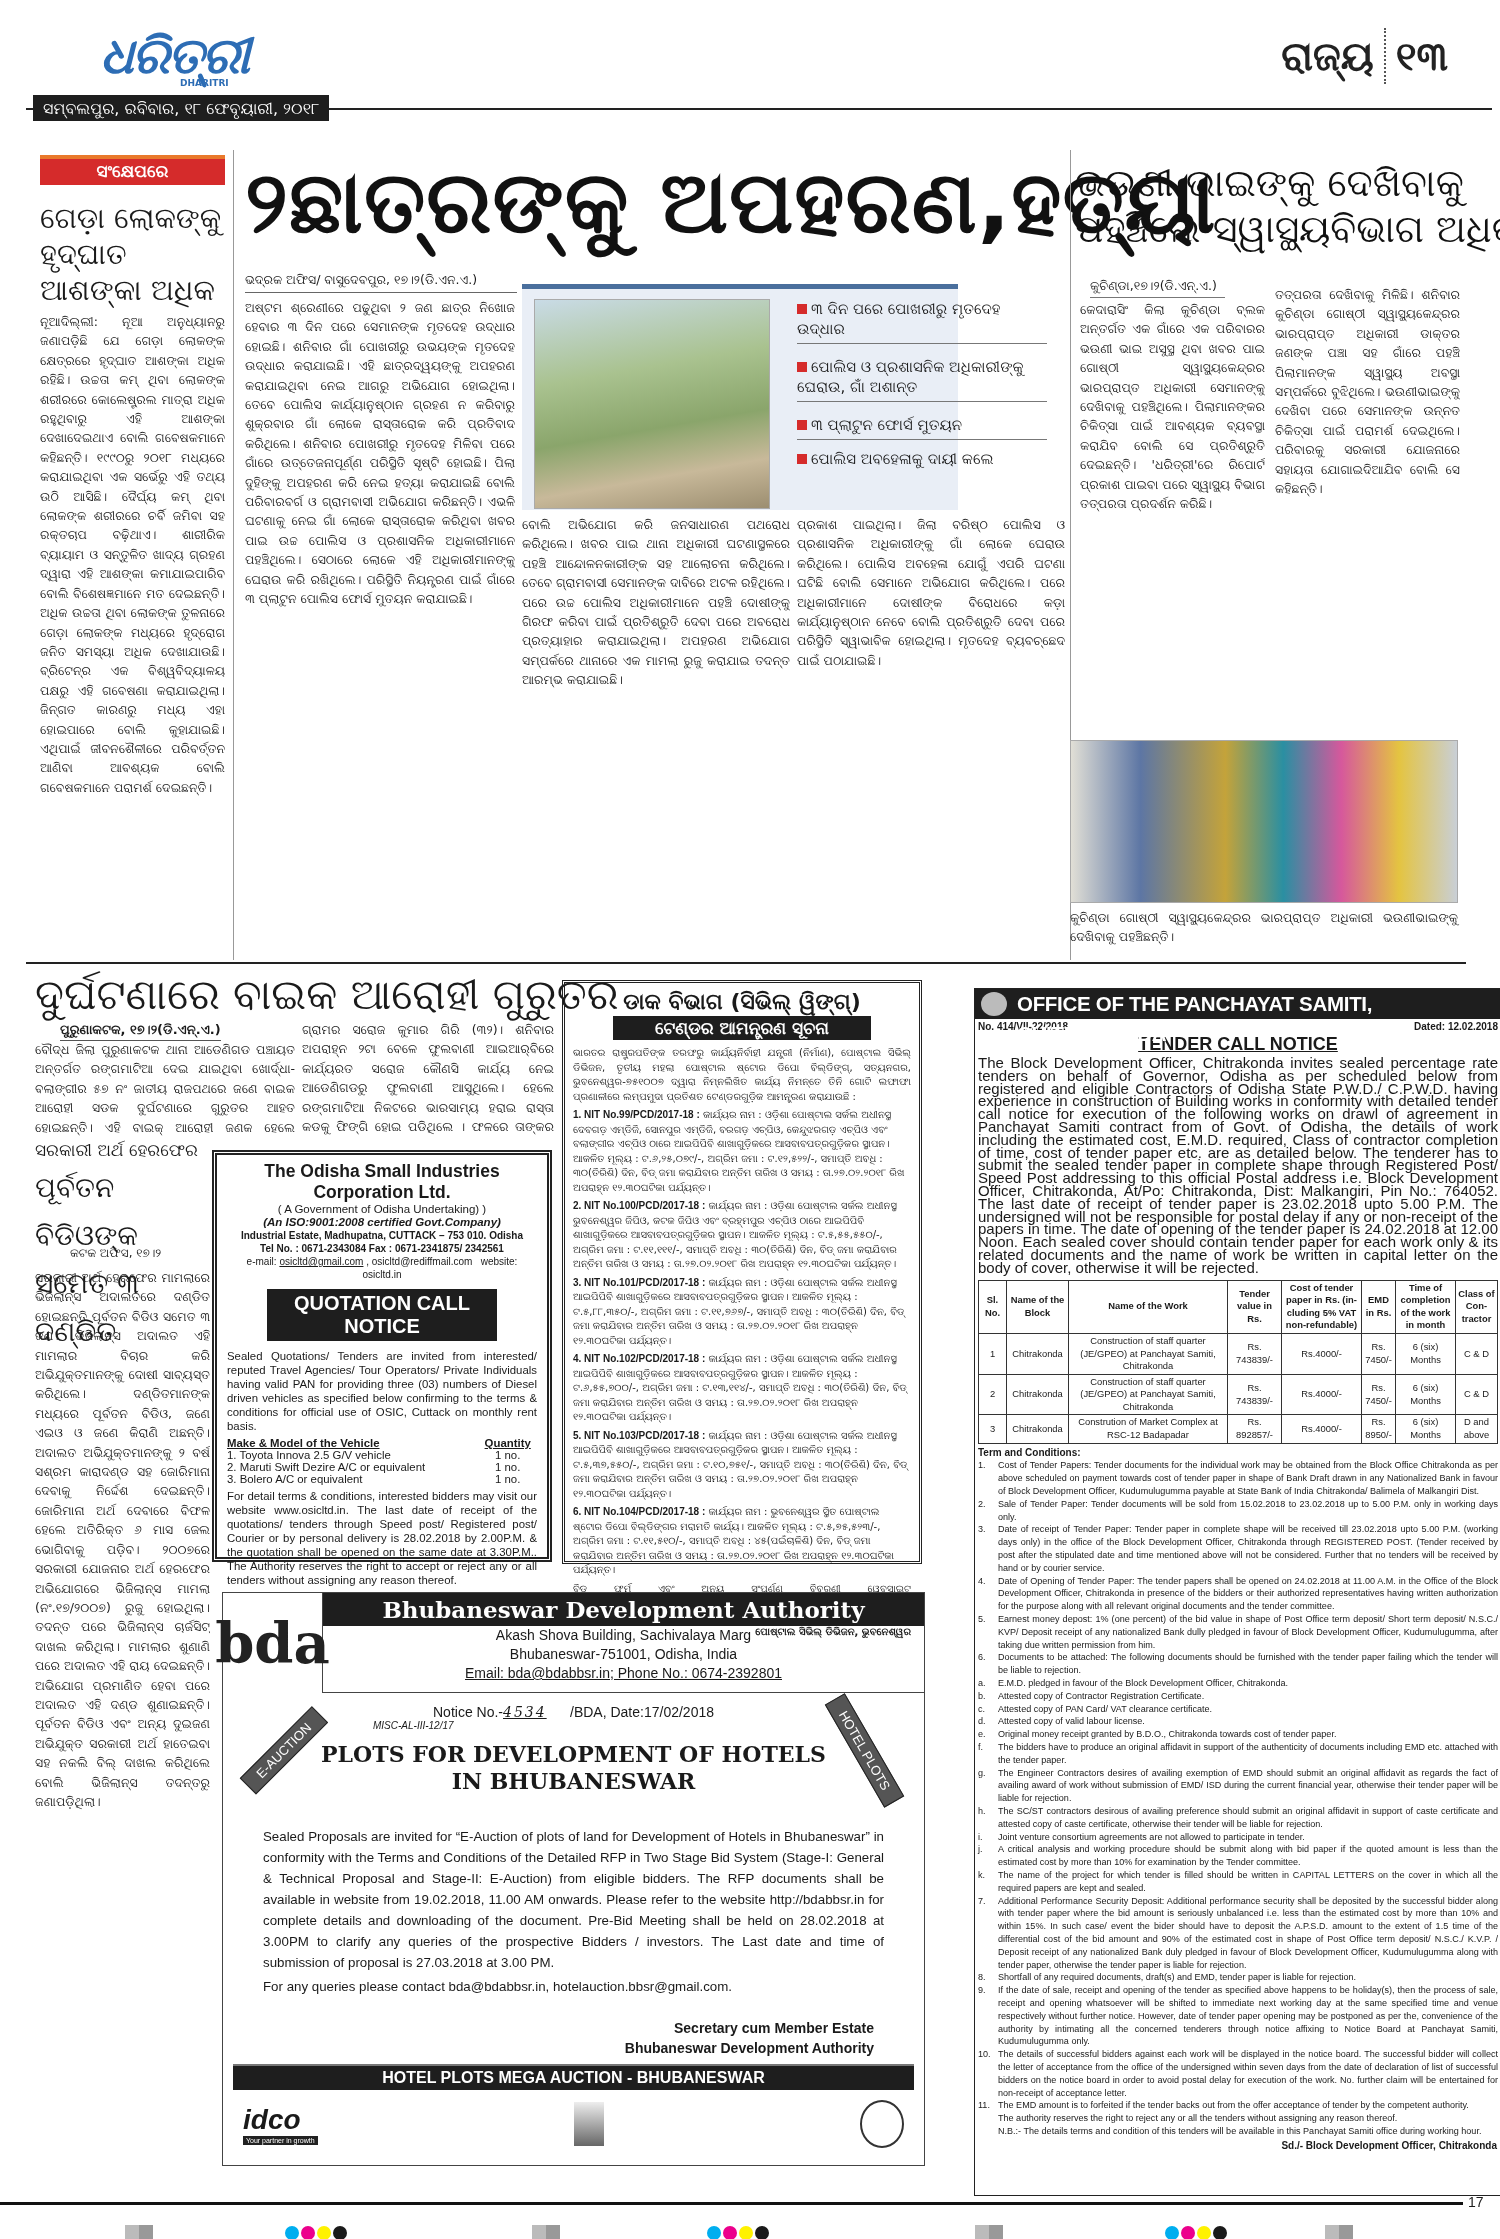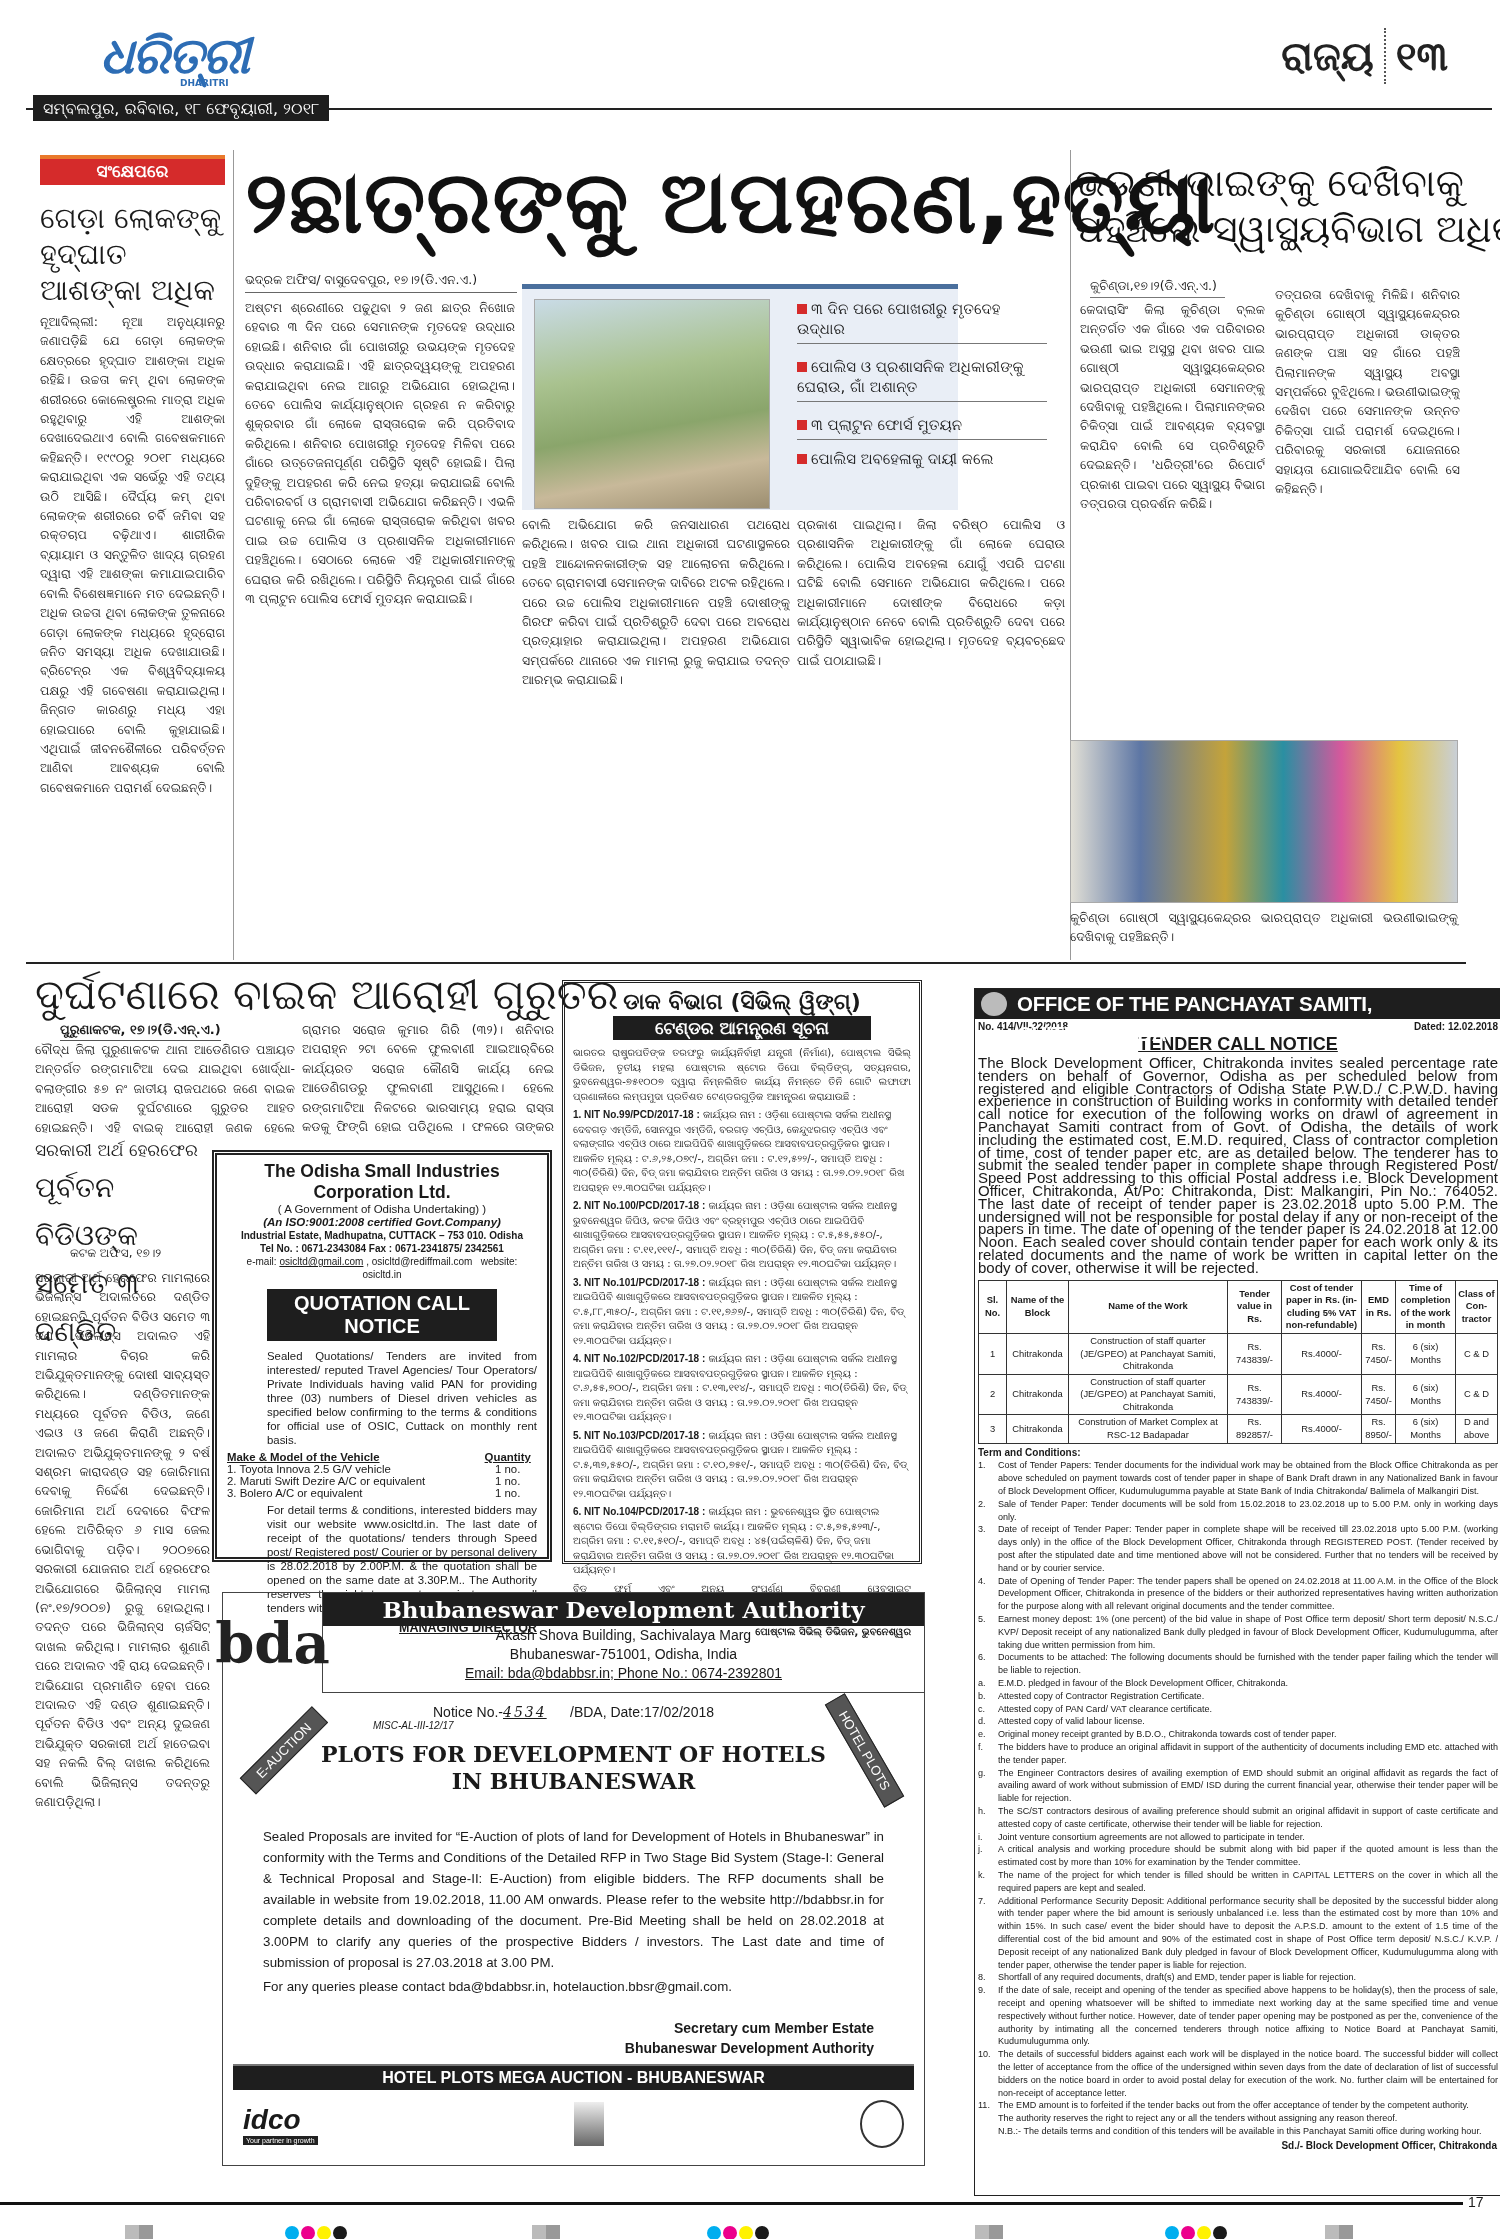--- a/index.html
+++ b/index.html
@@ -45,21 +45,21 @@
   #postal-ad .t2 { background: #1e1e1e; color: #fff; text-align: center; font-size: 17px; font-weight: bold; margin: 2px 40px 6px; padding: 2px; }
   #postal-ad .p { font-size: 10px; line-height: 14.5px; text-align: justify; }
   #postal-ad .nit { font-size: 10px; line-height: 14.5px; margin-top: 4px; }
   #postal-ad .nit b { font-family: "Liberation Sans", sans-serif; }
 
   
   #osic-ad { left: 212px; top: 1150px; width: 340px; height: 412px; border: 5px double #222; padding: 6px 10px; font-family: "Liberation Sans", sans-serif; }
   #osic-ad .name { font-size: 17.5px; font-weight: bold; text-align: center; }
   #osic-ad .small { font-size: 10px; text-align: center; line-height: 13px; }
   #osic-ad .qcn { background: #1e1e1e; color: #fff; font-size: 20px; font-weight: bold; text-align: center; margin: 8px 40px 8px; padding: 3px; }
-  #osic-ad .para { font-size: 11.4px; line-height: 14px; text-align: justify; margin-left: 40px; }
+  #osic-ad .para { font-size: 11.4px; line-height: 14px; text-align: justify; }
   #osic-ad table { width: 100%; font-size: 11.4px; border-collapse: collapse; margin: 4px 0; }
   #osic-ad th { text-align: left; text-decoration: underline; font-weight: bold; }
   #osic-ad td.q { text-align: center; }
   #osic-ad .sig { text-align: right; font-weight: bold; text-decoration: underline; font-size: 12.5px; margin-top: 6px; }
 
   
   #bda-ad { left: 222px; top: 1592px; width: 703px; height: 574px; border: 1px solid #444; font-family: "Liberation Sans", sans-serif; }
   #bda-logo { position: absolute; left: 0; top: 0; width: 100px; height: 100px; border-right: 1px solid #444; display: flex; align-items: center; justify-content: center; }
   #bda-logo .lg { font-size: 56px; font-weight: bold; font-family: "DejaVu Serif", serif; color: #222; }
   #bda-head { position: absolute; left: 100px; top: 0; right: 0; height: 100px; border-bottom: 1px solid #444; }

